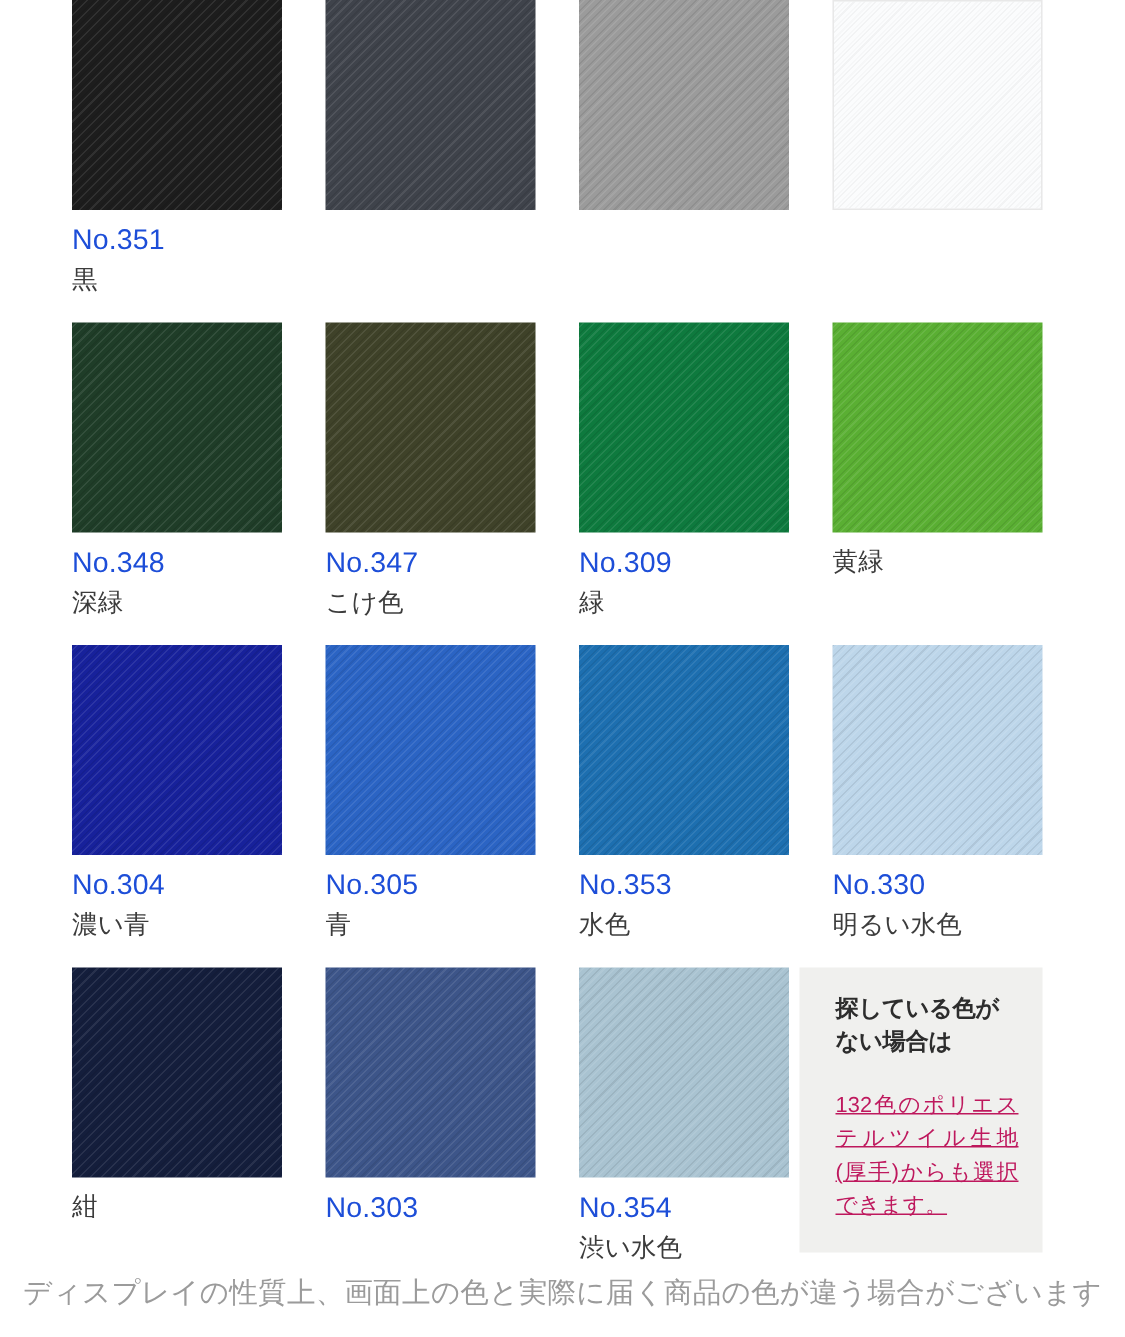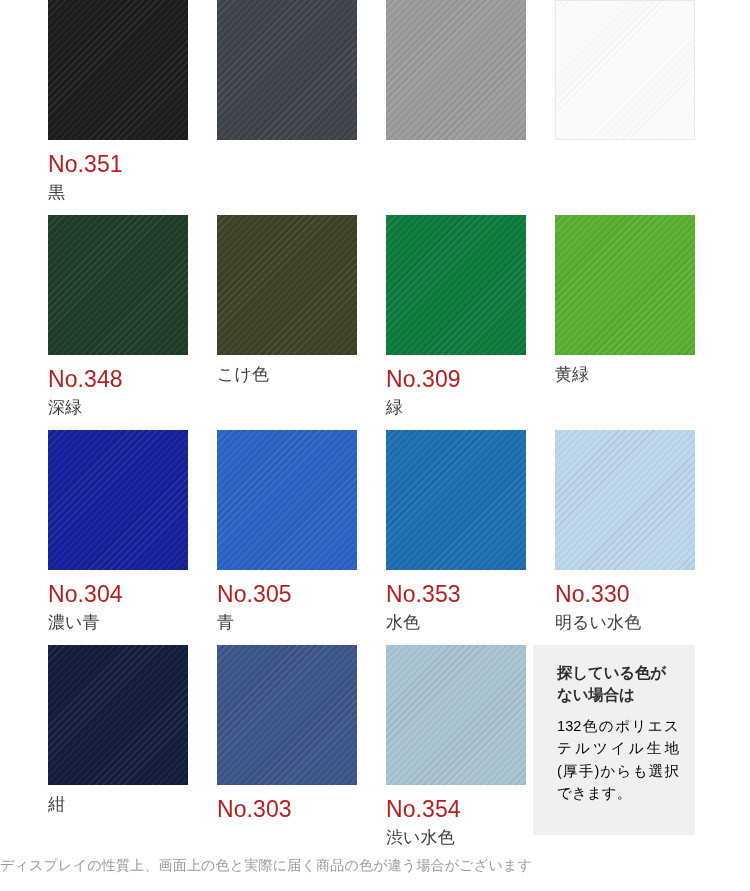--- a/index.html
+++ b/index.html
@@ -84,22 +84,22 @@
       rgba(0,0,0,0.0) 5px
     );
   }
 
   .swatch-caption {
     padding-top: 8px;
     line-height: 1.42;
   }
 
   .swatch-code {
-    font-size: 23px;
-    color: #b91c1c;
+    font-size: 19px;
+    color: #1d4ed8;
     letter-spacing: 0.1px;
     white-space: nowrap;
   }
 
   .swatch-name {
     font-size: 17px;
     color: #3c3c3c;
     letter-spacing: 0.1px;
     white-space: nowrap;
   }
@@ -124,35 +124,37 @@
 
   .info-title {
     font-size: 15.5px;
     font-weight: bold;
     color: #2d2d2d;
     line-height: 1.45;
     letter-spacing: -0.2px;
   }
 
   .info-body {
-    margin-top: 8px;
+    margin-top: 19px;
     font-size: 14.5px;
-    color: #000000;
+    color: #be185d;
     line-height: 1.55;
     text-align: justify;
     text-align-last: left;
     letter-spacing: 0.1px;
+    text-decoration: underline;
   }
 
   .footer-note {
     position: absolute;
     left: 0;
     right: 0;
     bottom: 16px;
-    font-size: 14px;
+    text-align: center;
+    font-size: 19px;
     color: #9b9b9b;
     letter-spacing: 0.2px;
   }
 </style>
 </head>
 <body>
 
 <div class="page">
 
   <div class="swatch-grid">
@@ -175,20 +177,21 @@
       <div class="swatch-cell">
         <div class="swatch-chip" style="background: rgb(31, 61, 40);"></div>
         <div class="swatch-caption">
           <div class="swatch-code">No.348</div>
           <div class="swatch-name">深緑</div>
         </div>
       </div>
       <div class="swatch-cell">
         <div class="swatch-chip" style="background: rgb(63, 66, 41);"></div>
         <div class="swatch-caption">
+          <div class="swatch-code">No.347</div>
           <div class="swatch-name">こけ色</div>
         </div>
       </div>
       <div class="swatch-cell">
         <div class="swatch-chip" style="background: rgb(14, 122, 62);"></div>
         <div class="swatch-caption">
           <div class="swatch-code">No.309</div>
           <div class="swatch-name">緑</div>
         </div>
       </div>

